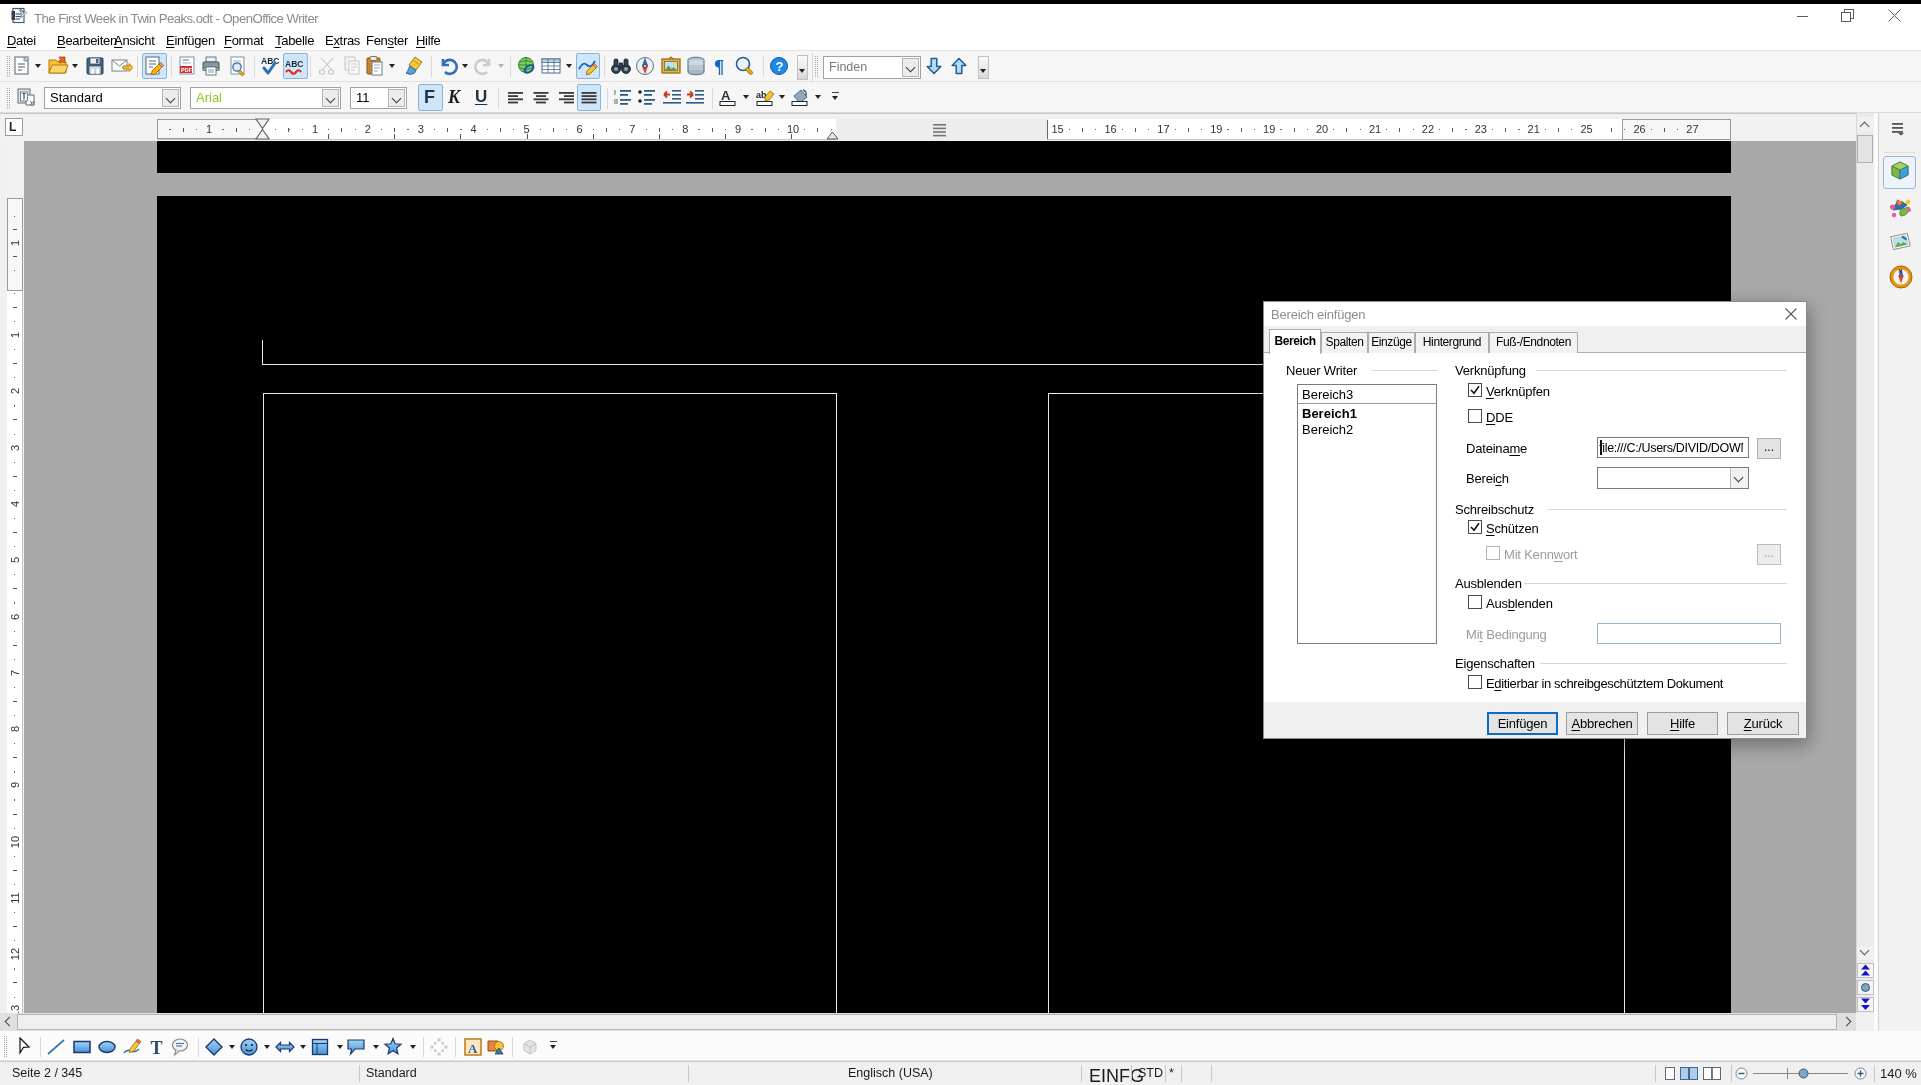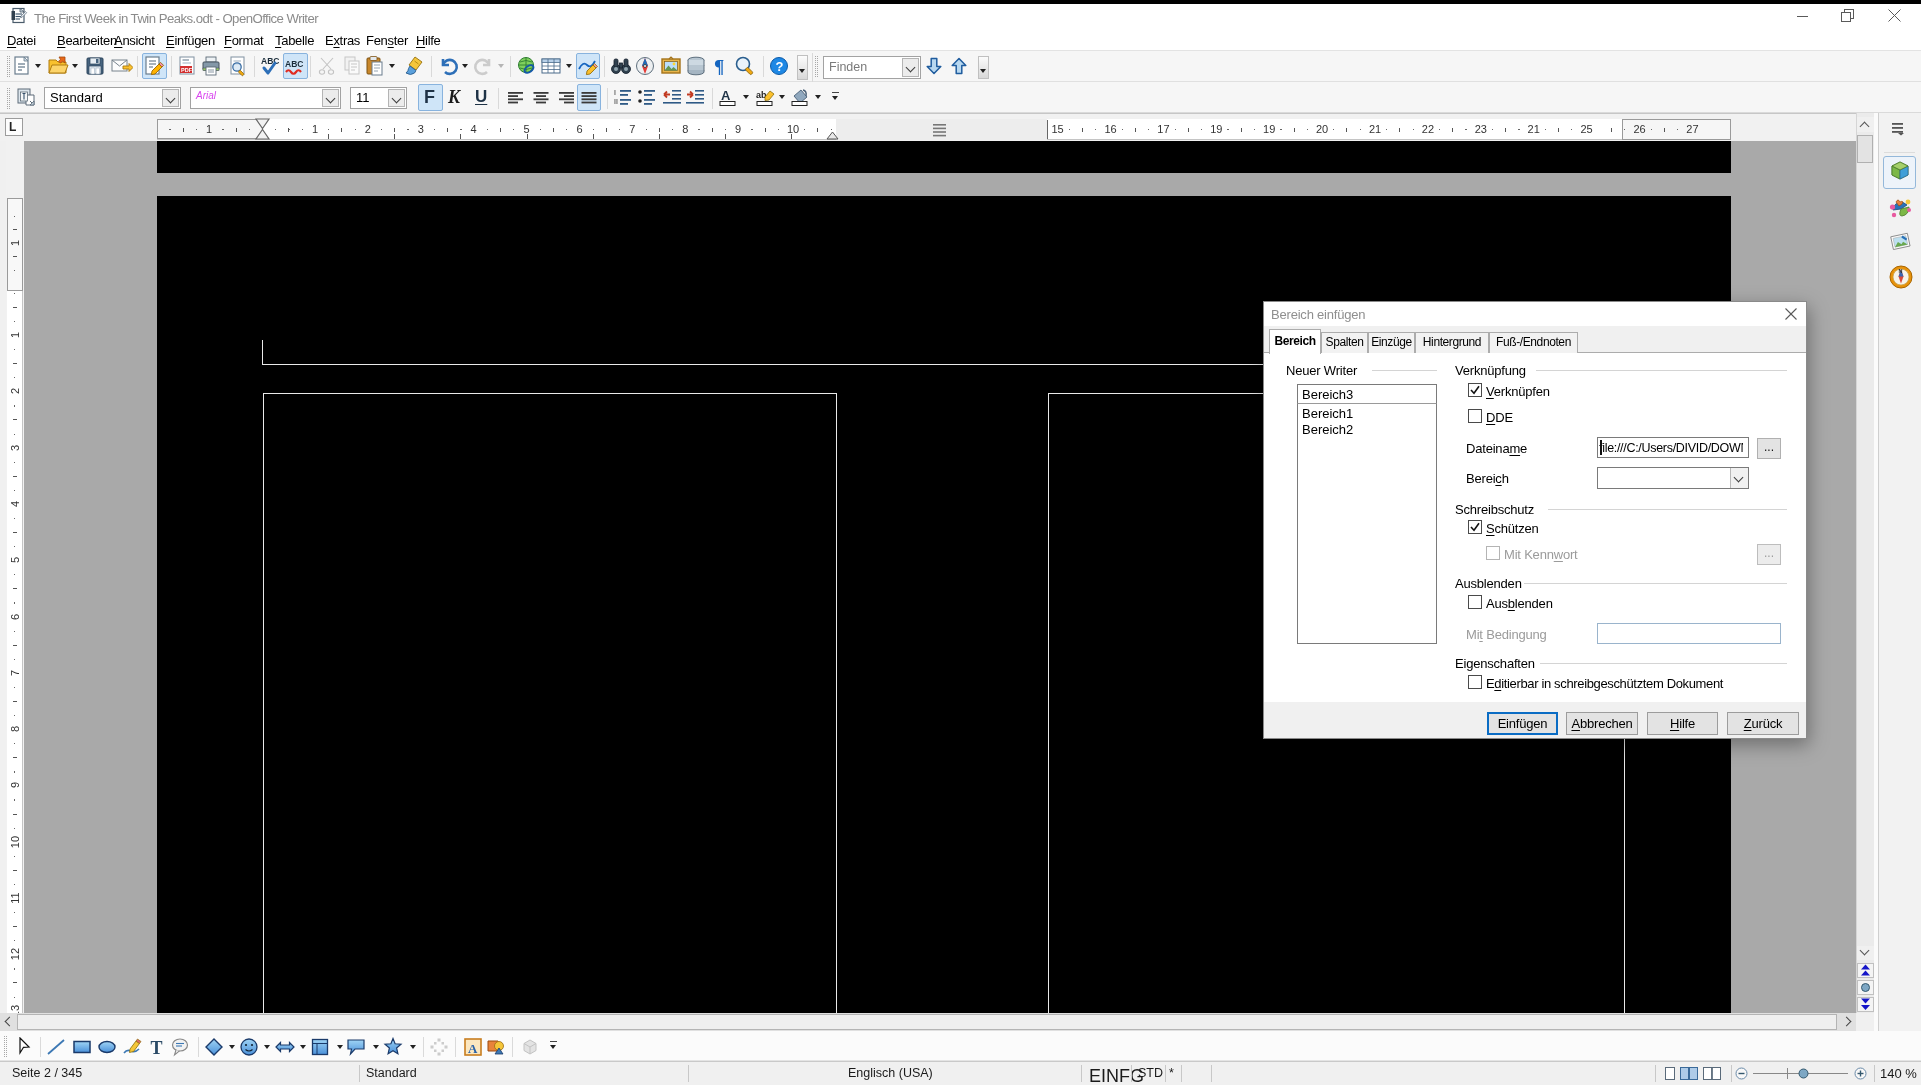--- a/index.html
+++ b/index.html
@@ -262,21 +262,21 @@
     <div class="combobtn">
       <div class="chev" style="left:4px;top:5px;"></div>
     </div>
   </div>
 <div class="t" style="left:50px;top:90px;color:#000;font-size:13px;">Standard</div>
 <div class="combo" style="left:190px;top:87px;width:151px;height:22px;">
     <div class="combobtn">
       <div class="chev" style="left:4px;top:5px;"></div>
     </div>
   </div>
-<div class="t" style="left:196px;top:90px;color:#d946ef;font-size:10px;font-style:italic;">Arial</div>
+<div class="t" style="left:196px;top:90px;color:#84cc16;font-size:13px;">Arial</div>
 <div class="combo" style="left:350px;top:87px;width:57px;height:22px;">
     <div class="combobtn">
       <div class="chev" style="left:4px;top:5px;"></div>
     </div>
   </div>
 <div class="t" style="left:356px;top:90px;color:#000;font-size:13px;">11</div>
 <div class="hl" style="left:418px;top:84px;width:25px;height:27px;"></div>
 <div class="t" style="left:424px;top:87px;color:#1e3246;font-size:18px;font-weight:bold;">F</div>
 <div class="t" style="left:448px;top:87px;color:#1a1a1a;font-size:18px;font-weight:bold;font-family:'Liberation Serif',serif;"><i>K</i></div>
 <div class="t" style="left:475px;top:87px;color:#1e3246;font-size:17px;font-weight:bold;"><u>U</u></div>
@@ -827,21 +827,21 @@
 <div class="t" style="left:1368px;top:335px;color:#000;font-size:12px;letter-spacing:-0.4px;width:47px;text-align:center;overflow:hidden;">Einzüge</div>
 <div class="abs" style="left:1415px;top:332px;width:74px;height:21px;background:#f2f2f2;border:1px solid #acacac;border-bottom:none;"></div>
 <div class="t" style="left:1415px;top:335px;color:#000;font-size:12px;letter-spacing:-0.4px;width:74px;text-align:center;overflow:hidden;">Hintergrund</div>
 <div class="abs" style="left:1489px;top:332px;width:89px;height:21px;background:#f2f2f2;border:1px solid #acacac;border-bottom:none;"></div>
 <div class="t" style="left:1489px;top:335px;color:#000;font-size:12px;letter-spacing:-0.4px;width:89px;text-align:center;overflow:hidden;">Fuß-/Endnoten</div>
 <div class="t" style="left:1286px;top:363px;color:#000;font-size:13px;letter-spacing:-0.2px;">Neuer Writer</div>
 <div class="abs" style="left:1372px;top:370px;width:65px;height:1px;background:#d4d4d4;"></div>
 <div class="abs" style="left:1297px;top:384px;width:140px;height:20px;background:#fff;border:1px solid #7a7a7a;"></div>
 <div class="t" style="left:1302px;top:387px;color:#000;font-size:13px;">Bereich3</div>
 <div class="abs" style="left:1297px;top:403px;width:140px;height:241px;background:#fff;border:1px solid #7a7a7a;border-top:1px solid #9a9a9a;"></div>
-<div class="t" style="left:1302px;top:406px;color:#000;font-size:13px;">Bereich1</div>
+<div class="t" style="left:1302px;top:406px;color:#000;font-size:13px;font-weight:bold;">Bereich1</div>
 <div class="t" style="left:1302px;top:422px;color:#000;font-size:13px;">Bereich2</div>
 <div class="t" style="left:1455px;top:363px;color:#000;font-size:13px;letter-spacing:-0.2px;">Verknüpfung</div>
 <div class="abs" style="left:1536px;top:370px;width:251px;height:1px;background:#d4d4d4;"></div>
 <div class="cbx" style="left:1468px;top:383px;"></div>
 <svg class="icon" style="left:1469px;top:384px" width="12" height="12" viewBox="0 0 12 12">
 <path d="M2 6 l3 3.2 5 -7" fill="none" stroke="#111" stroke-width="1.6"></path>
   </svg>
 <div class="t" style="left:1486px;top:384px;color:#000;font-size:13px;letter-spacing:-0.2px;"><u>V</u>erknüpfen</div>
 <div class="cbx" style="left:1468px;top:409px;"></div>
 <div class="t" style="left:1486px;top:410px;color:#000;font-size:13px;letter-spacing:-0.2px;"><u>D</u>DE</div>

